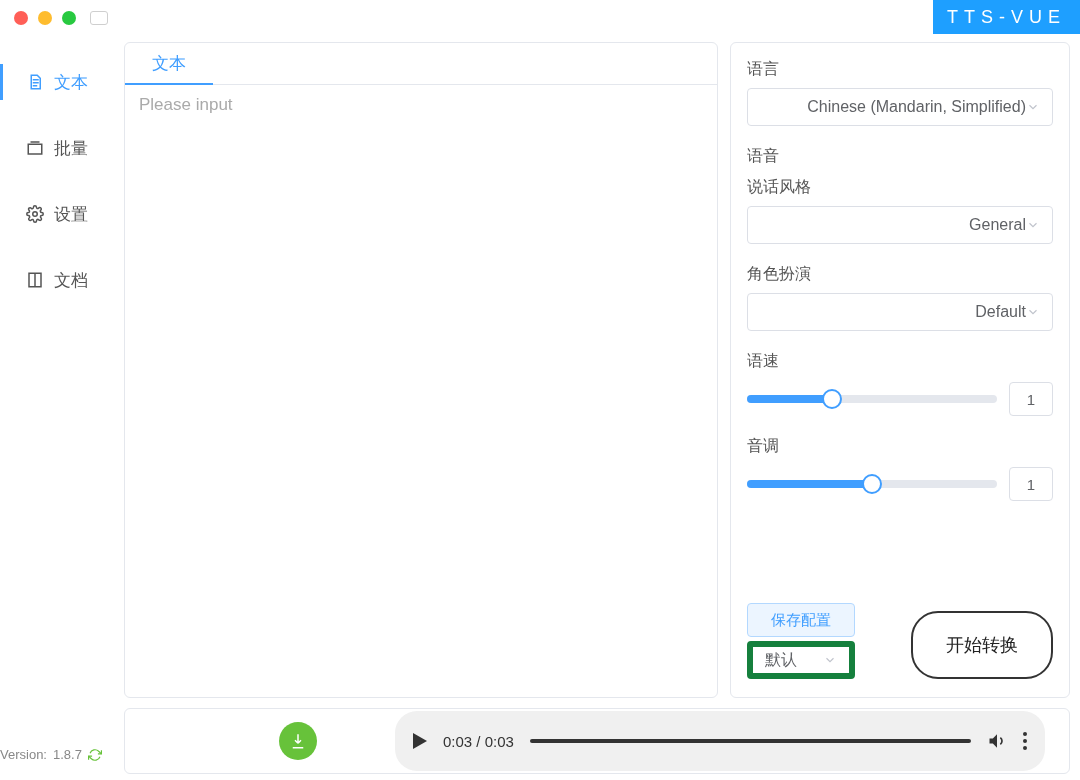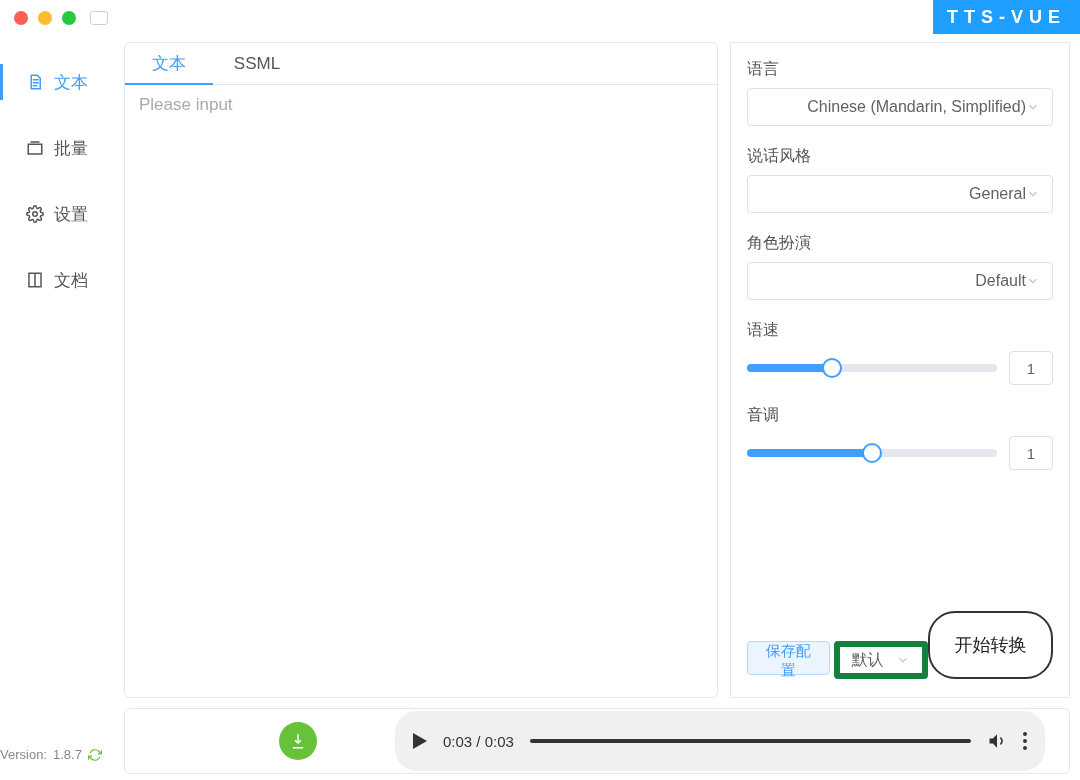--- a/index.html
+++ b/index.html
@@ -4,48 +4,48 @@
 <style>
 *{box-sizing:border-box;margin:0;padding:0;font-family:-apple-system,BlinkMacSystemFont,"Helvetica Neue",Arial,sans-serif}
 body{width:1080px;height:780px;background:#fff;overflow:hidden;position:relative}
 .titlebar{height:36px;display:flex;align-items:center;padding:0 14px;position:relative}
 .traffic{display:flex;gap:10px}
 .dot{width:14px;height:14px;border-radius:50%}
 .dot.red{background:#ff5f57}
 .dot.yellow{background:#febc2e}
 .dot.green{background:#28c940}
 .mini{width:18px;height:14px;border:1px solid #cfcfcf;border-radius:3px;margin-left:14px}
-.brand{position:absolute;right:0;top:0;height:34px;background:#1e9fff;color:#fff;display:flex;align-items:center;padding:0 14px;font-size:18px;font-weight:700;letter-spacing:6px}
+.brand{position:absolute;right:0;top:0;height:34px;background:#1e9fff;color:#fff;display:flex;align-items:center;padding:0 14px;font-size:18px;font-weight:400;letter-spacing:6px}
 .app{display:flex;height:calc(100% - 36px);padding:6px 10px 0 0;gap:12px}
 .sidebar{width:112px;display:flex;flex-direction:column;padding-top:14px;position:relative}
 .side-item{display:flex;align-items:center;gap:10px;height:52px;padding-left:26px;font-size:17px;color:#555;cursor:pointer;margin-bottom:14px}
 .side-item.active{color:#409eff;position:relative}
 .side-item.active::before{content:"";position:absolute;left:0;top:8px;bottom:8px;width:3px;background:#409eff}
 .side-icon{width:18px;height:18px;flex-shrink:0}
 .version{position:absolute;left:0;bottom:18px;font-size:13px;color:#888;display:flex;align-items:center;gap:6px}
 .refresh-icon{width:14px;height:14px}
 .main{flex:1;display:flex;flex-direction:column;gap:10px;min-width:0}
 .toprow{flex:1;display:flex;gap:12px;min-height:0}
 .editor{flex:1;border:1px solid #e4e7ed;border-radius:6px;display:flex;flex-direction:column;overflow:hidden}
 .tabs{display:flex;border-bottom:1px solid #e4e7ed;height:42px}
 .tab{width:88px;display:flex;align-items:center;justify-content:center;font-size:17px;color:#555;cursor:pointer}
 .tab.active{color:#409eff;border-bottom:2px solid #409eff;margin-bottom:-1px}
 .textarea-wrap{flex:1;padding:10px 14px}
 .fake-input{color:#aaa;font-size:17px}
-.panel{width:340px;border:1px solid #e4e7ed;border-radius:0;padding:14px 16px 18px;display:flex;flex-direction:column;overflow:hidden}
+.panel{width:340px;border:1px solid #e4e7ed;border-radius:6px;padding:14px 16px 18px;display:flex;flex-direction:column;overflow:hidden}
 .field-label{font-size:16px;color:#555;margin-top:2px;margin-bottom:8px}
 .select{height:38px;border:1px solid #dcdfe6;border-radius:4px;display:flex;align-items:center;padding:0 12px;font-size:16px;color:#606266;justify-content:flex-end;cursor:pointer;margin-bottom:18px}
 .chev{width:14px;height:14px;color:#c0c4cc}
 .slider-row{display:flex;align-items:center;gap:12px;margin-bottom:18px;margin-top:2px}
 .slider{flex:1;height:8px;background:#e4e7ed;border-radius:4px;position:relative}
 .slider-fill{position:absolute;left:0;top:0;bottom:0;background:#409eff;border-radius:4px}
 .slider-thumb{position:absolute;top:50%;width:20px;height:20px;border-radius:50%;background:#fff;border:2px solid #409eff;transform:translate(-50%,-50%)}
 .slider-val{width:44px;height:34px;border:1px solid #dcdfe6;border-radius:4px;display:flex;align-items:center;justify-content:center;font-size:15px;color:#606266}
 .actions{margin-top:auto;display:flex;justify-content:space-between;align-items:flex-end;padding-top:24px}
-.savecol{display:flex;flex-direction:row;gap:4px}
+.savecol{display:flex;flex-direction:column;gap:4px}
 .save-btn{background:#ecf5ff;border:1px solid #b3d8ff;color:#409eff;font-size:15px;height:34px;border-radius:4px;padding:0 16px;cursor:pointer}
 .preset{height:38px;width:108px;border:6px solid #15803d;border-radius:4px;display:flex;align-items:center;justify-content:space-between;padding:0 12px;font-size:16px;color:#606266;cursor:pointer}
 .convert-btn{height:68px;width:142px;border:2px solid #333;border-radius:27px;background:#fff;font-size:18px;color:#222;cursor:pointer}
 .player{height:66px;border:1px solid #e4e7ed;border-radius:6px;display:flex;align-items:center;padding:0 24px;gap:18px;margin-bottom:6px}
 .dl{width:38px;height:38px;border-radius:50%;background:#67c23a;display:flex;align-items:center;justify-content:center;margin-left:130px;margin-right:60px}
 .dl svg{width:18px;height:18px;color:#fff}
 .audio{flex:1;height:60px;background:#f0f0f0;border-radius:22px;display:flex;align-items:center;padding:4px 18px;gap:16px;color:#333}
 .play-tri{width:0;height:0;border-left:14px solid #333;border-top:8px solid transparent;border-bottom:8px solid transparent;cursor:pointer}
 .timecode{font-size:15px;color:#333}
 .progress{flex:1;height:4px;background:#333;border-radius:2px}
@@ -105,36 +105,36 @@
           <path d="M3.5 9a9 9 0 0 1 14.8-3.4L23 10M1 14l4.7 4.4A9 9 0 0 0 20.5 15"></path>
         </svg>
     </div>
   </div>
 
   <div class="main">
     <div class="toprow">
       <div class="editor">
         <div class="tabs">
           <div class="tab active">文本</div>
-          <div class="tab">SSML</div>
         </div>
         <div class="textarea-wrap">
           <span class="fake-input">Please input</span>
         </div>
       </div>
 
       <div class="panel">
         <div class="field-label">语言</div>
         <div class="select">
           <span>Chinese (Mandarin, Simplified)</span>
           <svg class="chev" viewBox="0 0 24 24" fill="none" stroke="currentColor" stroke-width="2">
               <path d="M6 9l6 6 6-6"></path>
             </svg>
         </div>
 
+        <div class="field-label">语音</div>
 
         <div class="field-label">说话风格</div>
         <div class="select">
           <span>General</span>
           <svg class="chev" viewBox="0 0 24 24" fill="none" stroke="currentColor" stroke-width="2">
               <path d="M6 9l6 6 6-6"></path>
             </svg>
         </div>
 
         <div class="field-label">角色扮演</div>

